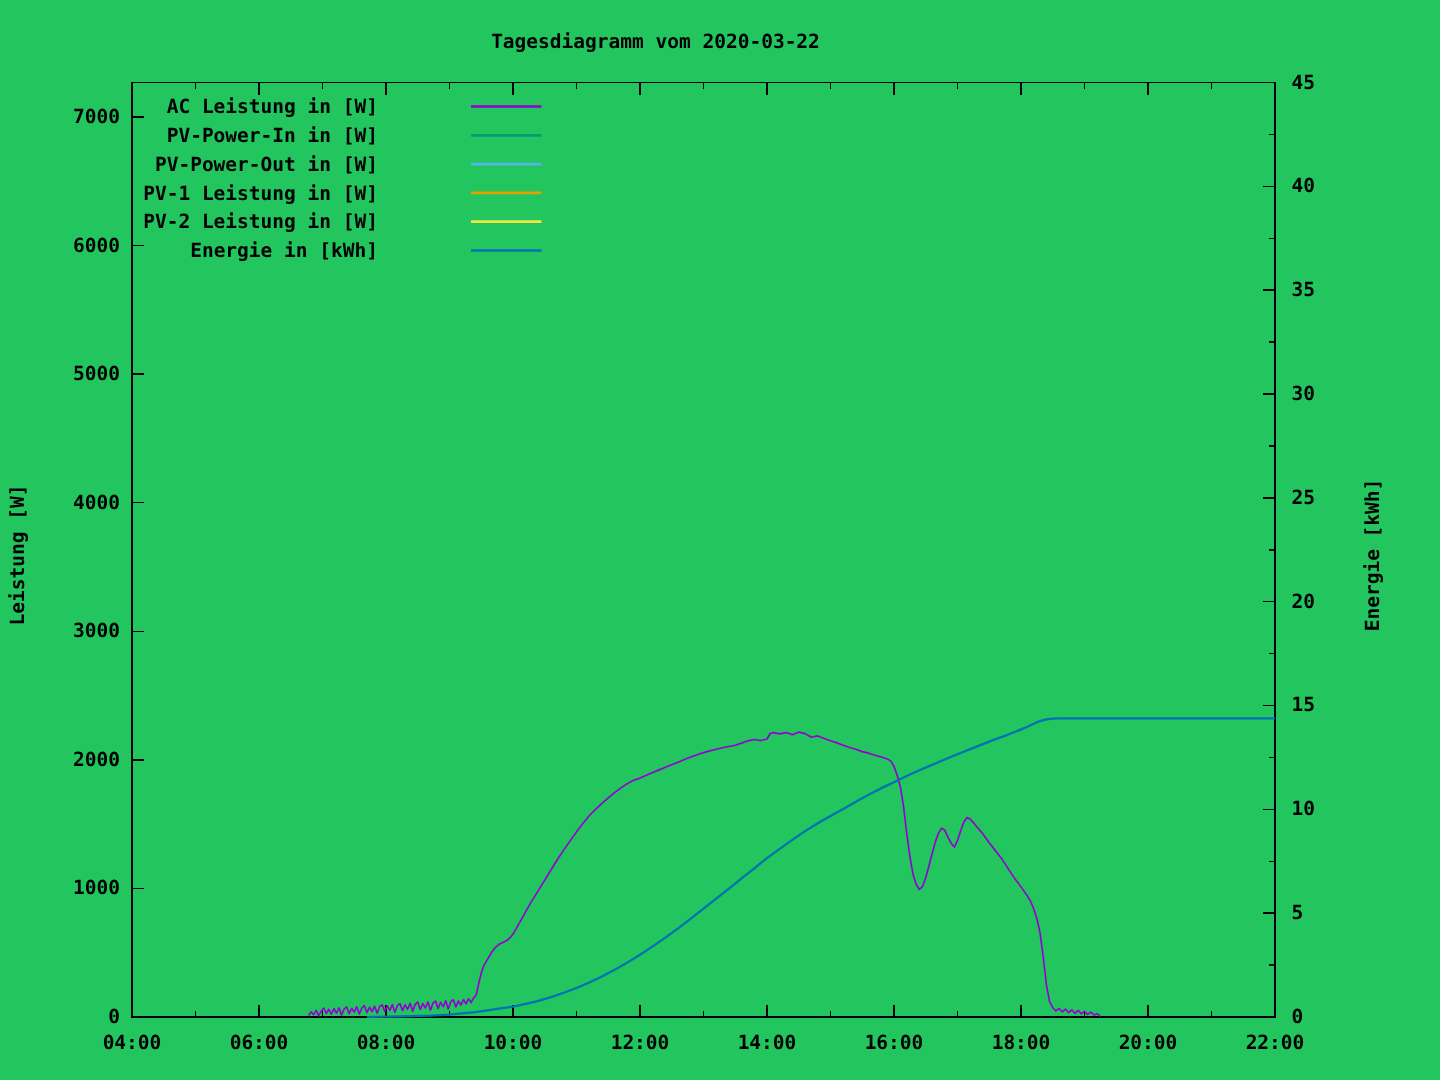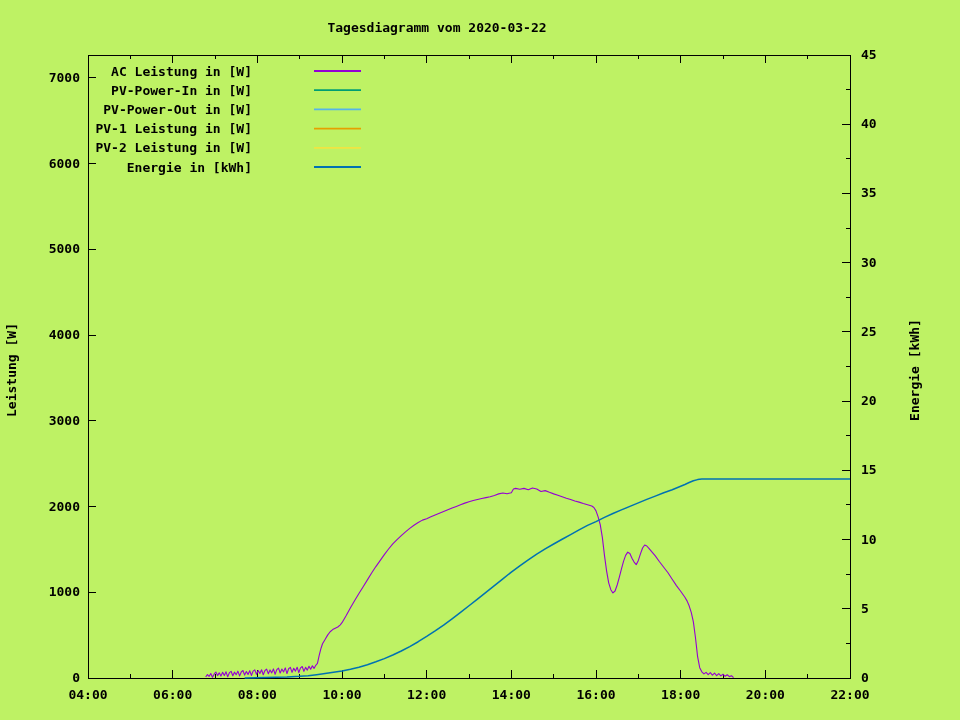--- a/index.html
+++ b/index.html
@@ -1,16 +1,16 @@
 <!DOCTYPE html>
 <html><head>
 <meta charset="utf-8">
 <style>
   html,body{margin:0;padding:0;background:#ffffff;}
-  .stage{position:relative;width:960px;height:720px;background:#bef264;overflow:hidden;
+  .stage{position:relative;width:960px;height:720px;background:#22c55e;overflow:hidden;
          font-family:"DejaVu Sans Mono", monospace;}
   svg text{font-family:"DejaVu Sans Mono", monospace;font-weight:bold;fill:#000000;}
   .t13{font-size:13px;}
   .crisp{shape-rendering:crispEdges;}
 </style>
 </head>
 <body>
 
 <div class="stage">
   <svg id="plot" width="960" height="720" viewBox="0 0 960 720">

